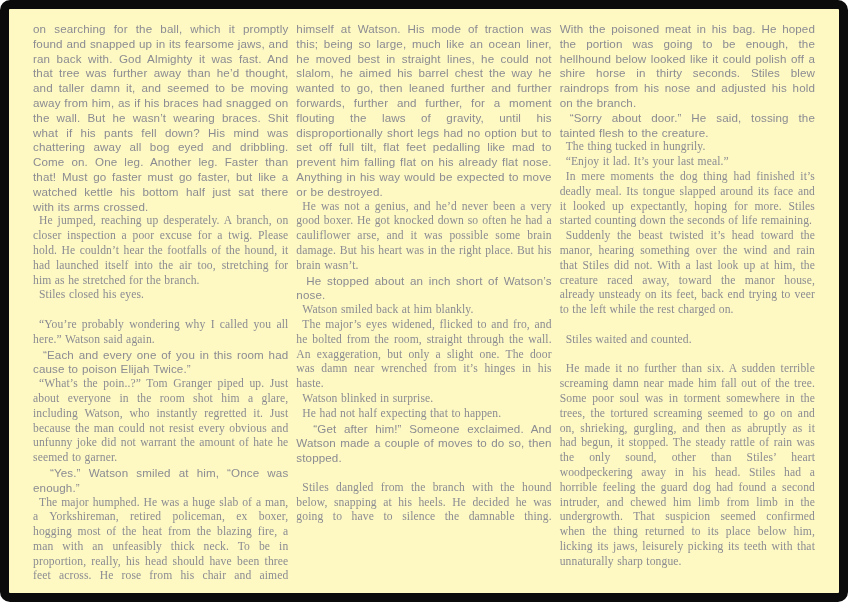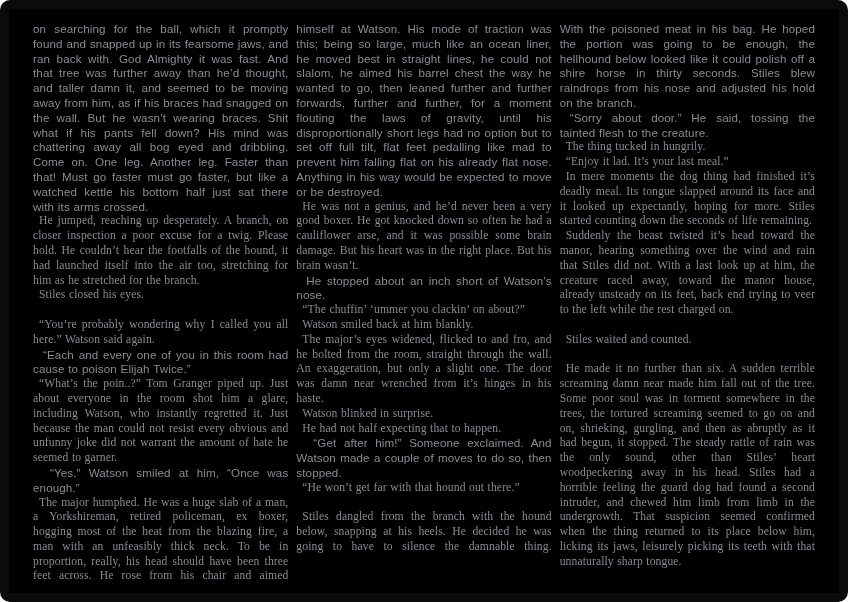--- a/index.html
+++ b/index.html
@@ -39,42 +39,40 @@
   .column p.space-before { margin-top: 14.8px; }
   .column p.indent-none   { text-indent: 0; }
   .column p.indent-small  { text-indent: 6px; font-family: Liberation Serif, serif; }
   .column p.indent-medium { text-indent: 10px; }
   .column p.indent-large  { text-indent: 17px; }
   .column p.justify-last  { text-align-last: justify; }
 </style>
 </head>
 <body>
 
-<div class="page" style="background: #000000; border-color: rgb(11, 11, 11); gap: 8px;">
+<div class="page" style="background: #fef9c3; border-color: rgb(11, 11, 11); gap: 8px;">
   <div class="column">
       <p class="indent-none" style="color: rgb(139, 139, 146);">on searching for the ball, which it promptly found and snapped up in its fearsome jaws, and ran back with. God Almighty it was fast. And that tree was further away than he’d thought, and taller damn it, and seemed to be moving away from him, as if his braces had snagged on the wall. But he wasn’t wearing braces. Shit what if his pants fell down? His mind was chattering away all bog eyed and dribbling. Come on. One leg. Another leg. Faster than that! Must go faster must go faster, but like a watched kettle his bottom half just sat there with its arms crossed.</p>
       <p class="indent-small" style="color: rgb(139, 139, 146);">He jumped, reaching up desperately. A branch, on closer inspection a poor excuse for a twig. Please hold. He couldn’t hear the footfalls of the hound, it had launched itself into the air too, stretching for him as he stretched for the branch.</p>
       <p class="indent-small" style="color: rgb(139, 139, 146);">Stiles closed his eyes.</p>
       <p class="indent-small space-before" style="color: rgb(139, 139, 146);">“You’re probably wondering why I called you all here.” Watson said again.</p>
       <p class="indent-medium" style="color: rgb(139, 139, 146);">“Each and every one of you in this room had cause to poison Elijah Twice.”</p>
       <p class="indent-small" style="color: rgb(139, 139, 146);">“What’s the poin..?” Tom Granger piped up. Just about everyone in the room shot him a glare, including Watson, who instantly regretted it. Just because the man could not resist every obvious and unfunny joke did not warrant the amount of hate he seemed to garner.</p>
       <p class="indent-large" style="color: rgb(139, 139, 146);">“Yes.” Watson smiled at him, “Once was enough.”</p>
       <p class="indent-small justify-last" style="color: rgb(139, 139, 146);">The major humphed. He was a huge slab of a man, a Yorkshireman, retired policeman, ex boxer, hogging most of the heat from the blazing fire, a man with an unfeasibly thick neck. To be in proportion, really, his head should have been three feet across. He rose from his chair and aimed</p>
     </div>
   <div class="column">
       <p class="indent-none" style="color: rgb(139, 139, 146);">himself at Watson. His mode of traction was this; being so large, much like an ocean liner, he moved best in straight lines, he could not slalom, he aimed his barrel chest the way he wanted to go, then leaned further and further forwards, further and further, for a moment flouting the laws of gravity, until his disproportionally short legs had no option but to set off full tilt, flat feet pedalling like mad to prevent him falling flat on his already flat nose. Anything in his way would be expected to move or be destroyed.</p>
       <p class="indent-small" style="color: rgb(139, 139, 146);">He was not a genius, and he’d never been a very good boxer. He got knocked down so often he had a cauliflower arse, and it was possible some brain damage. But his heart was in the right place. But his brain wasn’t.</p>
       <p class="indent-medium" style="color: rgb(139, 139, 146);">He stopped about an inch short of Watson’s nose.</p>
-      <p class="indent-small" style="color: rgb(139, 139, 146);">“The chuffin’ ‘ummer you clackin’ on about?”</p>
       <p class="indent-small" style="color: rgb(139, 139, 146);">Watson smiled back at him blankly.</p>
       <p class="indent-small" style="color: rgb(139, 139, 146);">The major’s eyes widened, flicked to and fro, and he bolted from the room, straight through the wall. An exaggeration, but only a slight one. The door was damn near wrenched from it’s hinges in his haste.</p>
       <p class="indent-small" style="color: rgb(139, 139, 146);">Watson blinked in surprise.</p>
       <p class="indent-small" style="color: rgb(139, 139, 146);">He had not half expecting that to happen.</p>
       <p class="indent-large" style="color: rgb(139, 139, 146);">“Get after him!” Someone exclaimed. And Watson made a couple of moves to do so, then stopped.</p>
-      <p class="indent-small" style="color: rgb(139, 139, 146);">“He won’t get far with that hound out there.”</p>
       <p class="indent-small space-before justify-last" style="color: rgb(139, 139, 146);">Stiles dangled from the branch with the hound below, snapping at his heels. He decided he was going to have to silence the damnable thing.</p>
     </div>
   <div class="column">
       <p class="indent-none" style="color: rgb(139, 139, 146);">With the poisoned meat in his bag. He hoped the portion was going to be enough, the hellhound below looked like it could polish off a shire horse in thirty seconds. Stiles blew raindrops from his nose and adjusted his hold on the branch.</p>
       <p class="indent-medium" style="color: rgb(139, 139, 146);">“Sorry about door.” He said, tossing the tainted flesh to the creature.</p>
       <p class="indent-small" style="color: rgb(139, 139, 146);">The thing tucked in hungrily.</p>
       <p class="indent-small" style="color: rgb(139, 139, 146);">“Enjoy it lad. It’s your last meal.”</p>
       <p class="indent-small" style="color: rgb(139, 139, 146);">In mere moments the dog thing had finished it’s deadly meal. Its tongue slapped around its face and it looked up expectantly, hoping for more. Stiles started counting down the seconds of life remaining.</p>
       <p class="indent-small" style="color: rgb(139, 139, 146);">Suddenly the beast twisted it’s head toward the manor, hearing something over the wind and rain that Stiles did not. With a last look up at him, the creature raced away, toward the manor house, already unsteady on its feet, back end trying to veer to the left while the rest charged on.</p>
       <p class="indent-small space-before" style="color: rgb(139, 139, 146);">Stiles waited and counted.</p>

